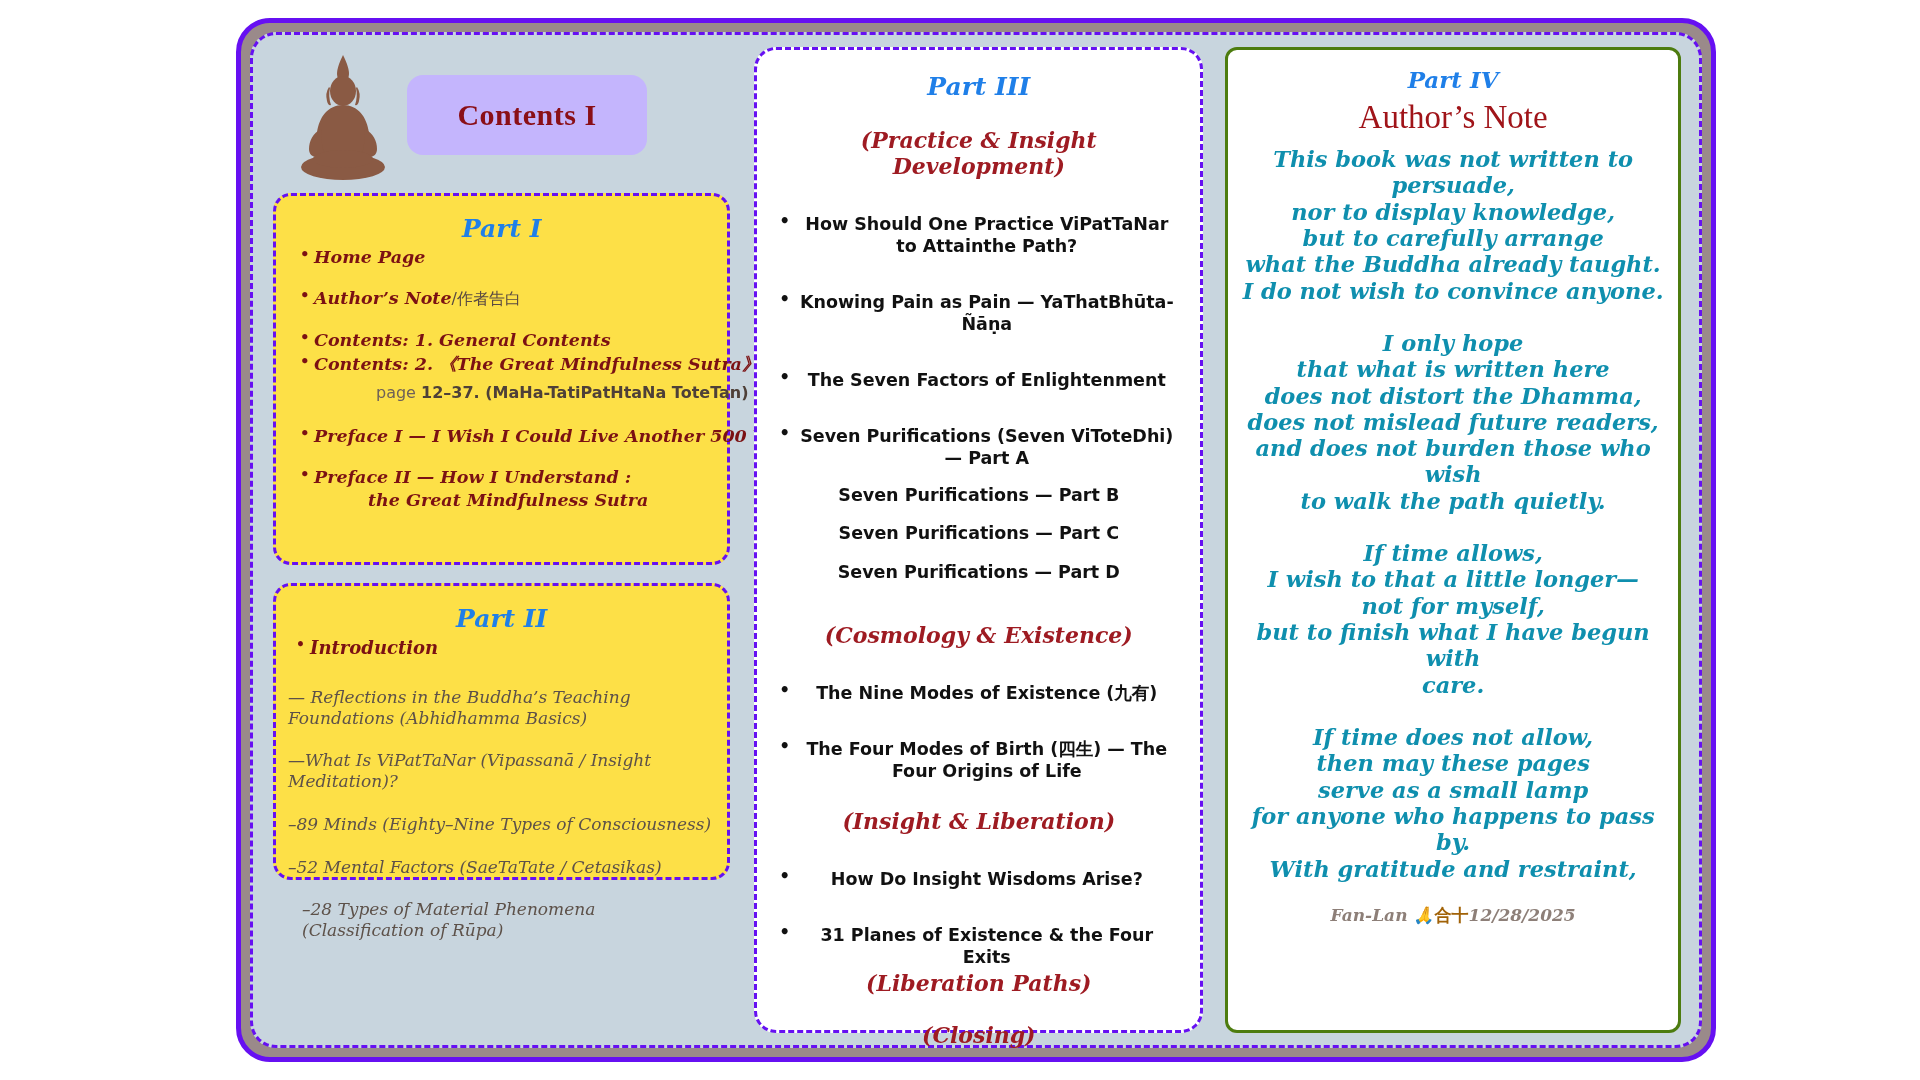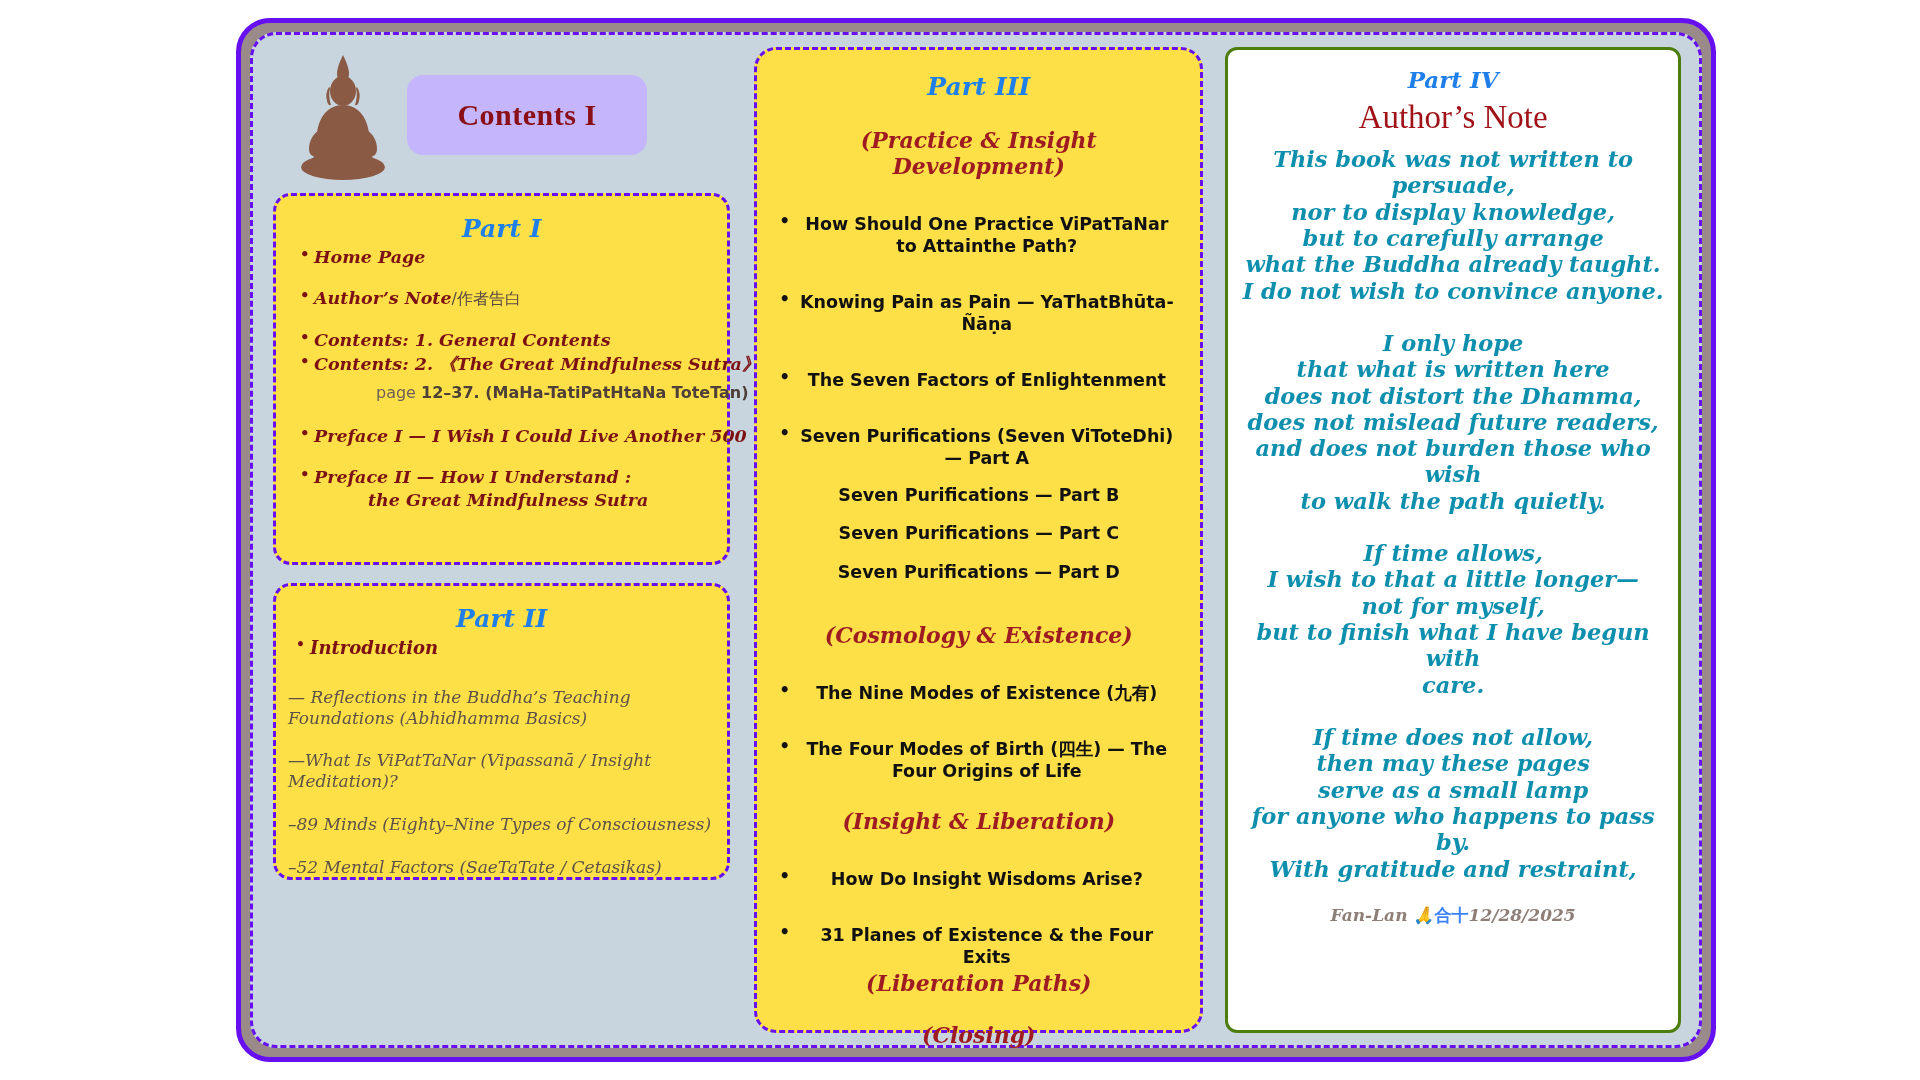--- a/index.html
+++ b/index.html
@@ -125,21 +125,21 @@
   .p2list li.bullet::before{
     content:"\2022"; position:absolute; left:8px; top:-1px; font-size:14px;
   }
   .p2list li.ind{ padding-left:14px; }
 
   
   .panel-mid{
     height:100%;
     margin:0 4px;
     padding:14px 16px 8px 16px;
-    background:#fde047;
+    background:#ffffff;
     border:3px dashed #6610f2;
     border-radius:22px;
     box-sizing:border-box;
     text-align:center;
   }
   .mid-head{
     font-family:"DejaVu Serif", serif;
     font-style:italic; font-weight:bold;
     font-size:25px; color:#1f7fe8;
     margin:8px 0 0 0;
@@ -203,21 +203,21 @@
     line-height:1.17;
     margin:0;
   }
   .r-gap{ height:26px; }
   .r-sign{
     margin-top:22px;
     font-family:"DejaVu Serif", serif;
     font-style:italic; font-weight:bold;
     font-size:17px; color:#8d7f78;
   }
-  .r-sign .cjk{ font-family:Liberation Serif, serif; font-style:normal; color:#3b82f6; }
+  .r-sign .cjk{ font-family:Liberation Serif, serif; font-style:normal; color:#a16207; }
 </style>
 </head>
 <body>
 
 <div class="stage">
   <div class="frame-outer"></div>
   <div class="frame-inner">
 
     <div class="col col-left">
 
@@ -259,20 +259,21 @@
       </div>
 
       <div class="panel panel-part2">
         <div class="part-head">Part II</div>
         <ul class="p2list">
           <li class="bullet"><span>Introduction</span></li>
           <li><span>— Reflections in the Buddha’s Teaching Foundations (Abhidhamma Basics)</span></li>
           <li><span>—What Is ViPatTaNar (Vipassanā / Insight Meditation)?</span></li>
           <li><span>–89 Minds (Eighty–Nine Types of Consciousness)</span></li>
           <li><span>–52 Mental Factors (SaeTaTate / Cetasikas)</span></li>
+          <li class="ind"><span>–28 Types of Material Phenomena (Classification of Rūpa)</span></li>
         </ul>
       </div>
     </div>
 
     <div class="col col-mid">
       <div class="panel-mid">
         <div class="mid-head">Part III</div>
         <div class="mid-sub">(Practice &amp; Insight Development)</div>
 
         <div class="mbul"><span>How Should One Practice ViPatTaNar to Attainthe Path?</span></div>

